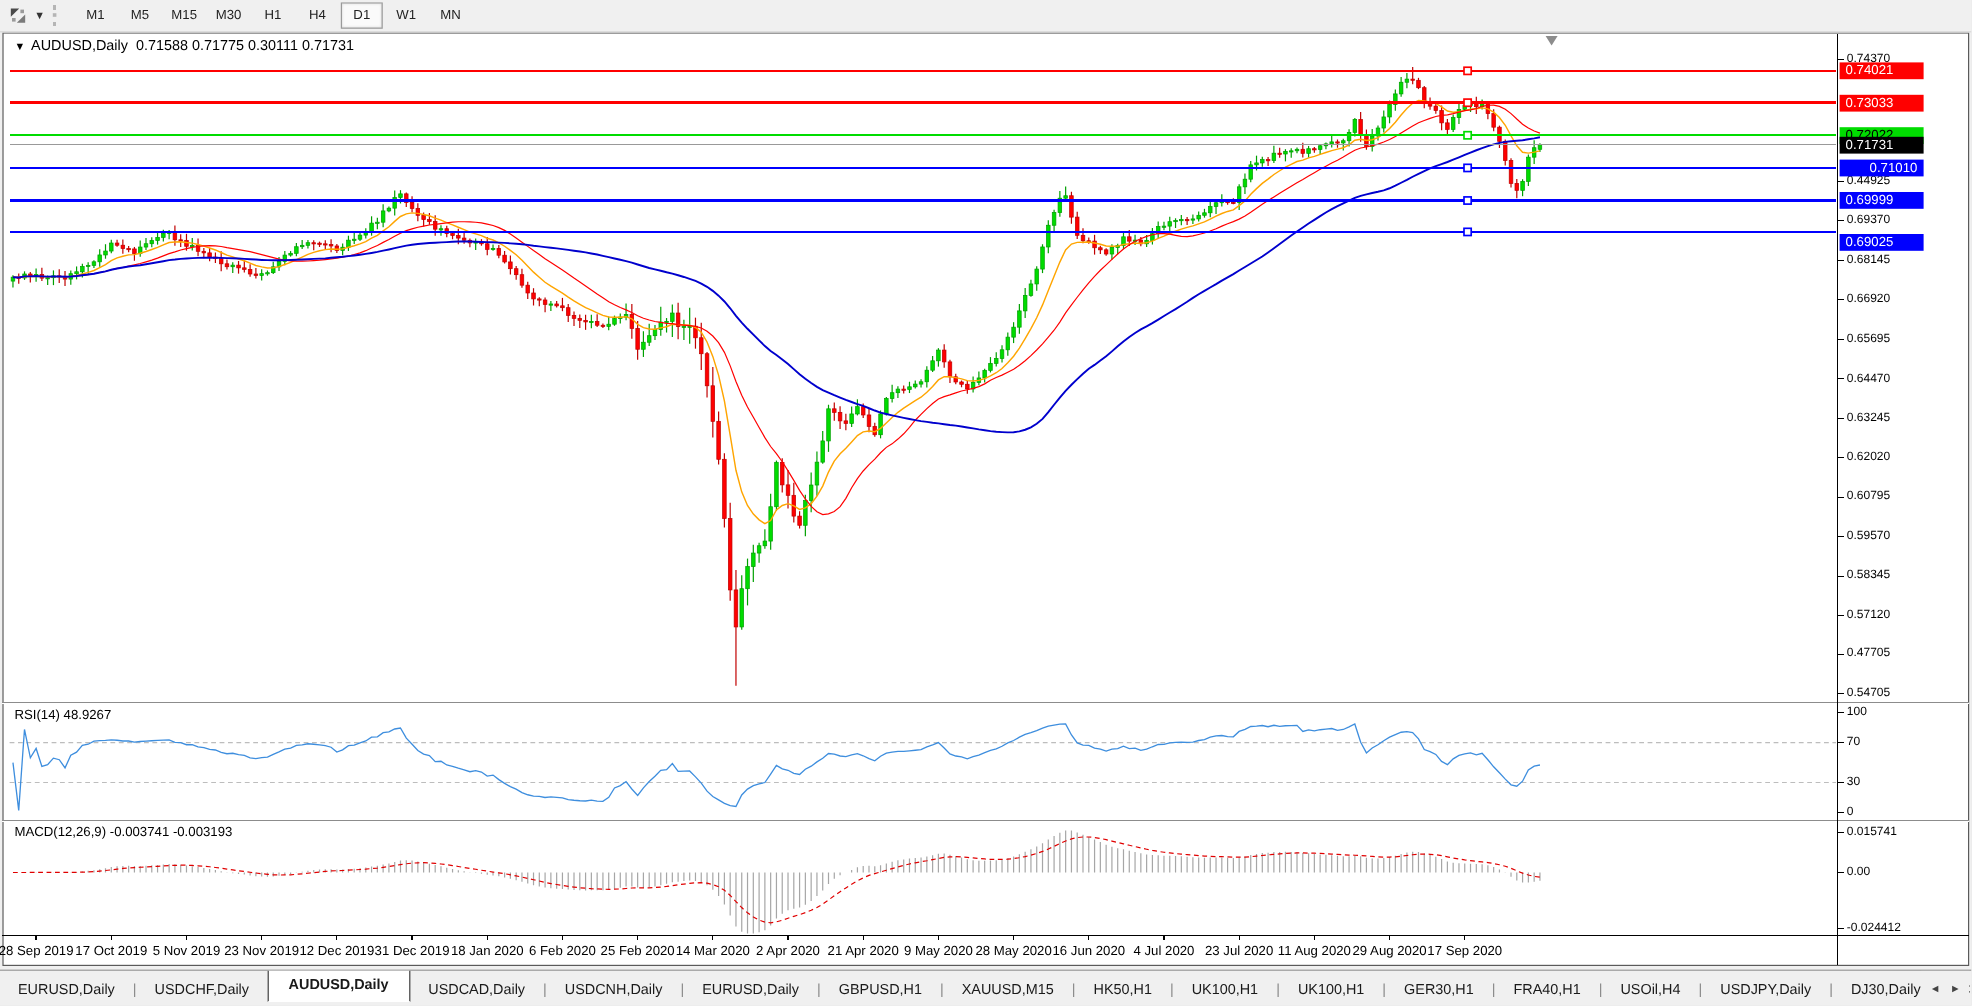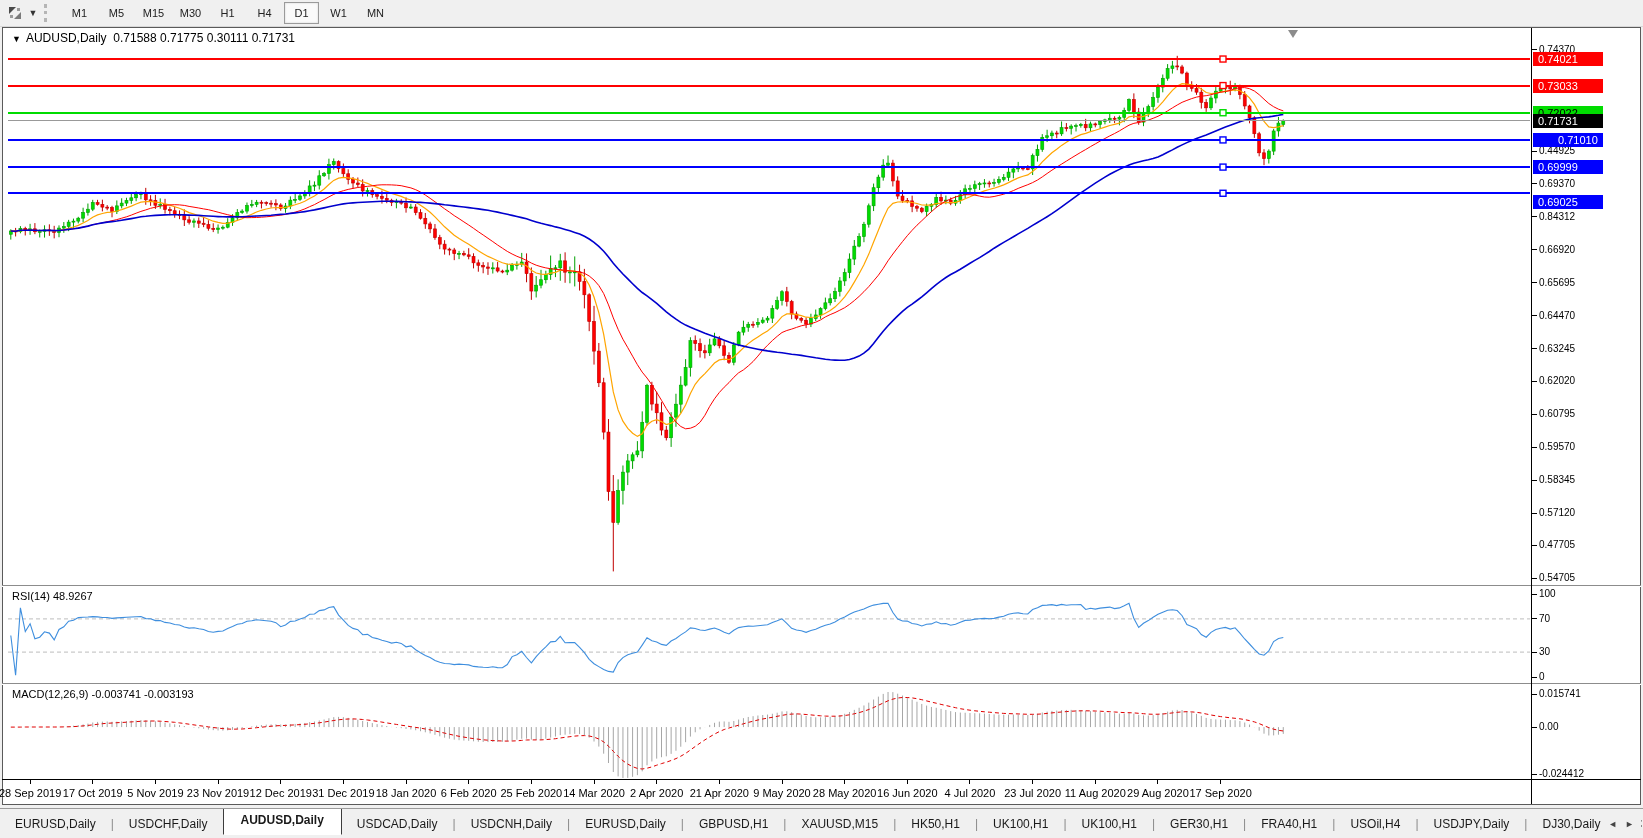--- a/index.html
+++ b/index.html
@@ -937,21 +937,21 @@
   <div id="overlays">
     <div id="chart-title">
       <span class="tri">▼</span><span>AUDUSD,Daily</span>&nbsp;&nbsp;<span>0.71588 0.71775 0.30111 0.71731</span>
     </div>
     <div class="pane-label" style="top:590px">RSI(14) 48.9267</div>
     <div class="pane-label" style="top:688px">MACD(12,26,9) -0.003741 -0.003193</div>
     <div id="price-labels">
         <div class="ptick" style="top: 43.655px;">0.74370</div>
         <div class="ptick" style="top: 145.079px;">0.44925</div>
         <div class="ptick" style="top: 177.991px;">0.69370</div>
-        <div class="ptick" style="top: 210.904px;">0.84312</div>
+        <div class="ptick" style="top: 210.904px;">0.68145</div>
         <div class="ptick" style="top: 243.816px;">0.66920</div>
         <div class="ptick" style="top: 276.729px;">0.65695</div>
         <div class="ptick" style="top: 309.641px;">0.64470</div>
         <div class="ptick" style="top: 342.553px;">0.63245</div>
         <div class="ptick" style="top: 375.466px;">0.62020</div>
         <div class="ptick" style="top: 408.378px;">0.60795</div>
         <div class="ptick" style="top: 441.291px;">0.59570</div>
         <div class="ptick" style="top: 474.203px;">0.58345</div>
         <div class="ptick" style="top: 507.116px;">0.57120</div>
         <div class="ptick" style="top: 539.088px;">0.47705</div>

